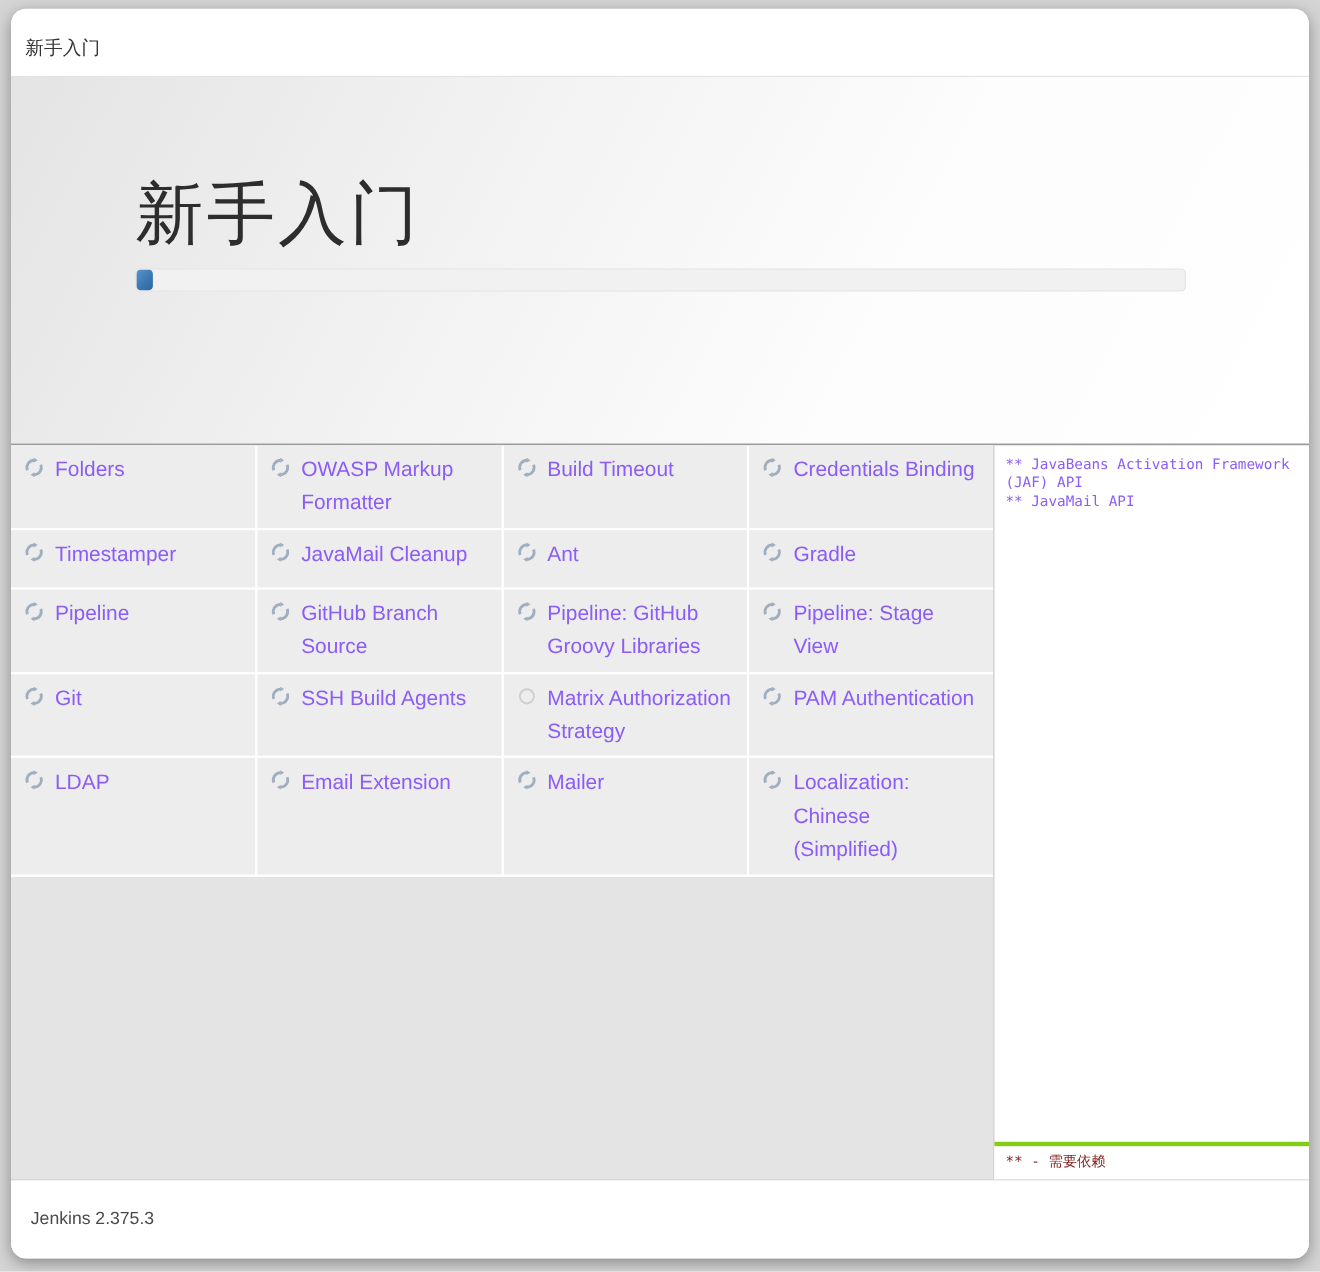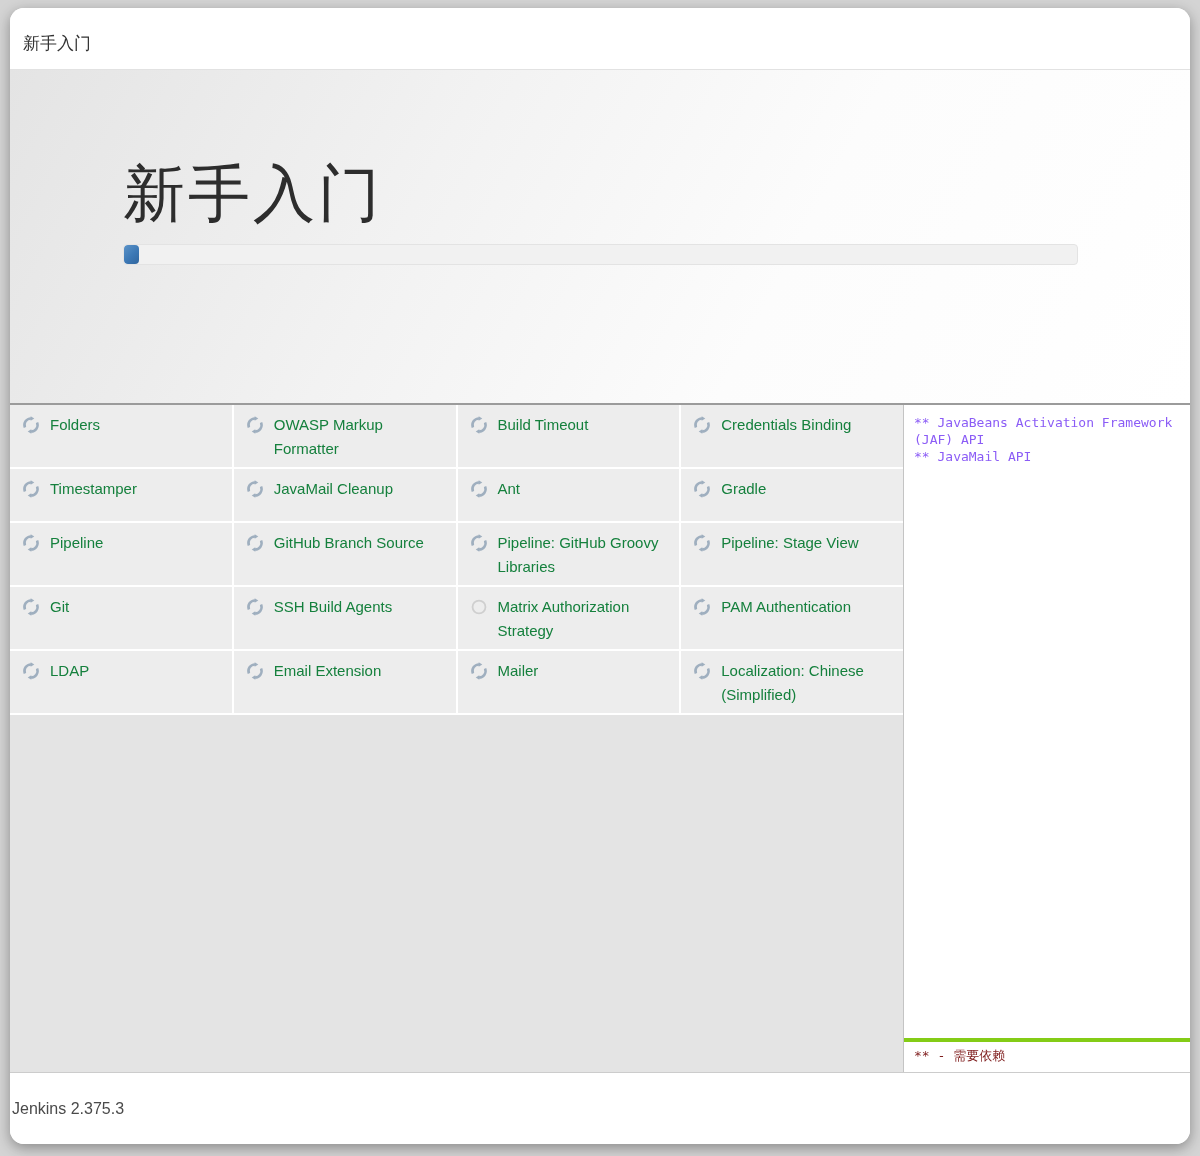--- a/index.html
+++ b/index.html
@@ -92,23 +92,23 @@
     display: flex;
     align-items: flex-start;
     gap: 10px;
   }
   .plugin-cell .icon {
     flex: 0 0 18px;
     width: 18px; height: 18px;
     margin-top: 3px;
   }
   .plugin-cell .label {
-    font-size: 15px;
+    font-size: 19px;
     line-height: 1.6;
-    color: #15803d;
+    color: #8b5cf6;
   }
   
   .log-panel {
     flex: 0 0 287px;
     width: 287px;
     background: #ffffff;
     border-left: 1px solid #c4c4c4;
     position: relative;
   }
   .log-lines {
@@ -130,21 +130,21 @@
     background: #ffffff;
   }
   
   .dlg-footer {
     flex: 0 0 72px;
     height: 72px;
     background: #ffffff;
     border-top: 1px solid #cccccc;
     display: flex;
     align-items: center;
-    padding-left: 2px;
+    padding-left: 18px;
   }
   .dlg-footer .version {
     font-size: 16px;
     color: #4a4a4a;
   }
   svg { display: block; }
 </style>
 </head>
 <body>
 

